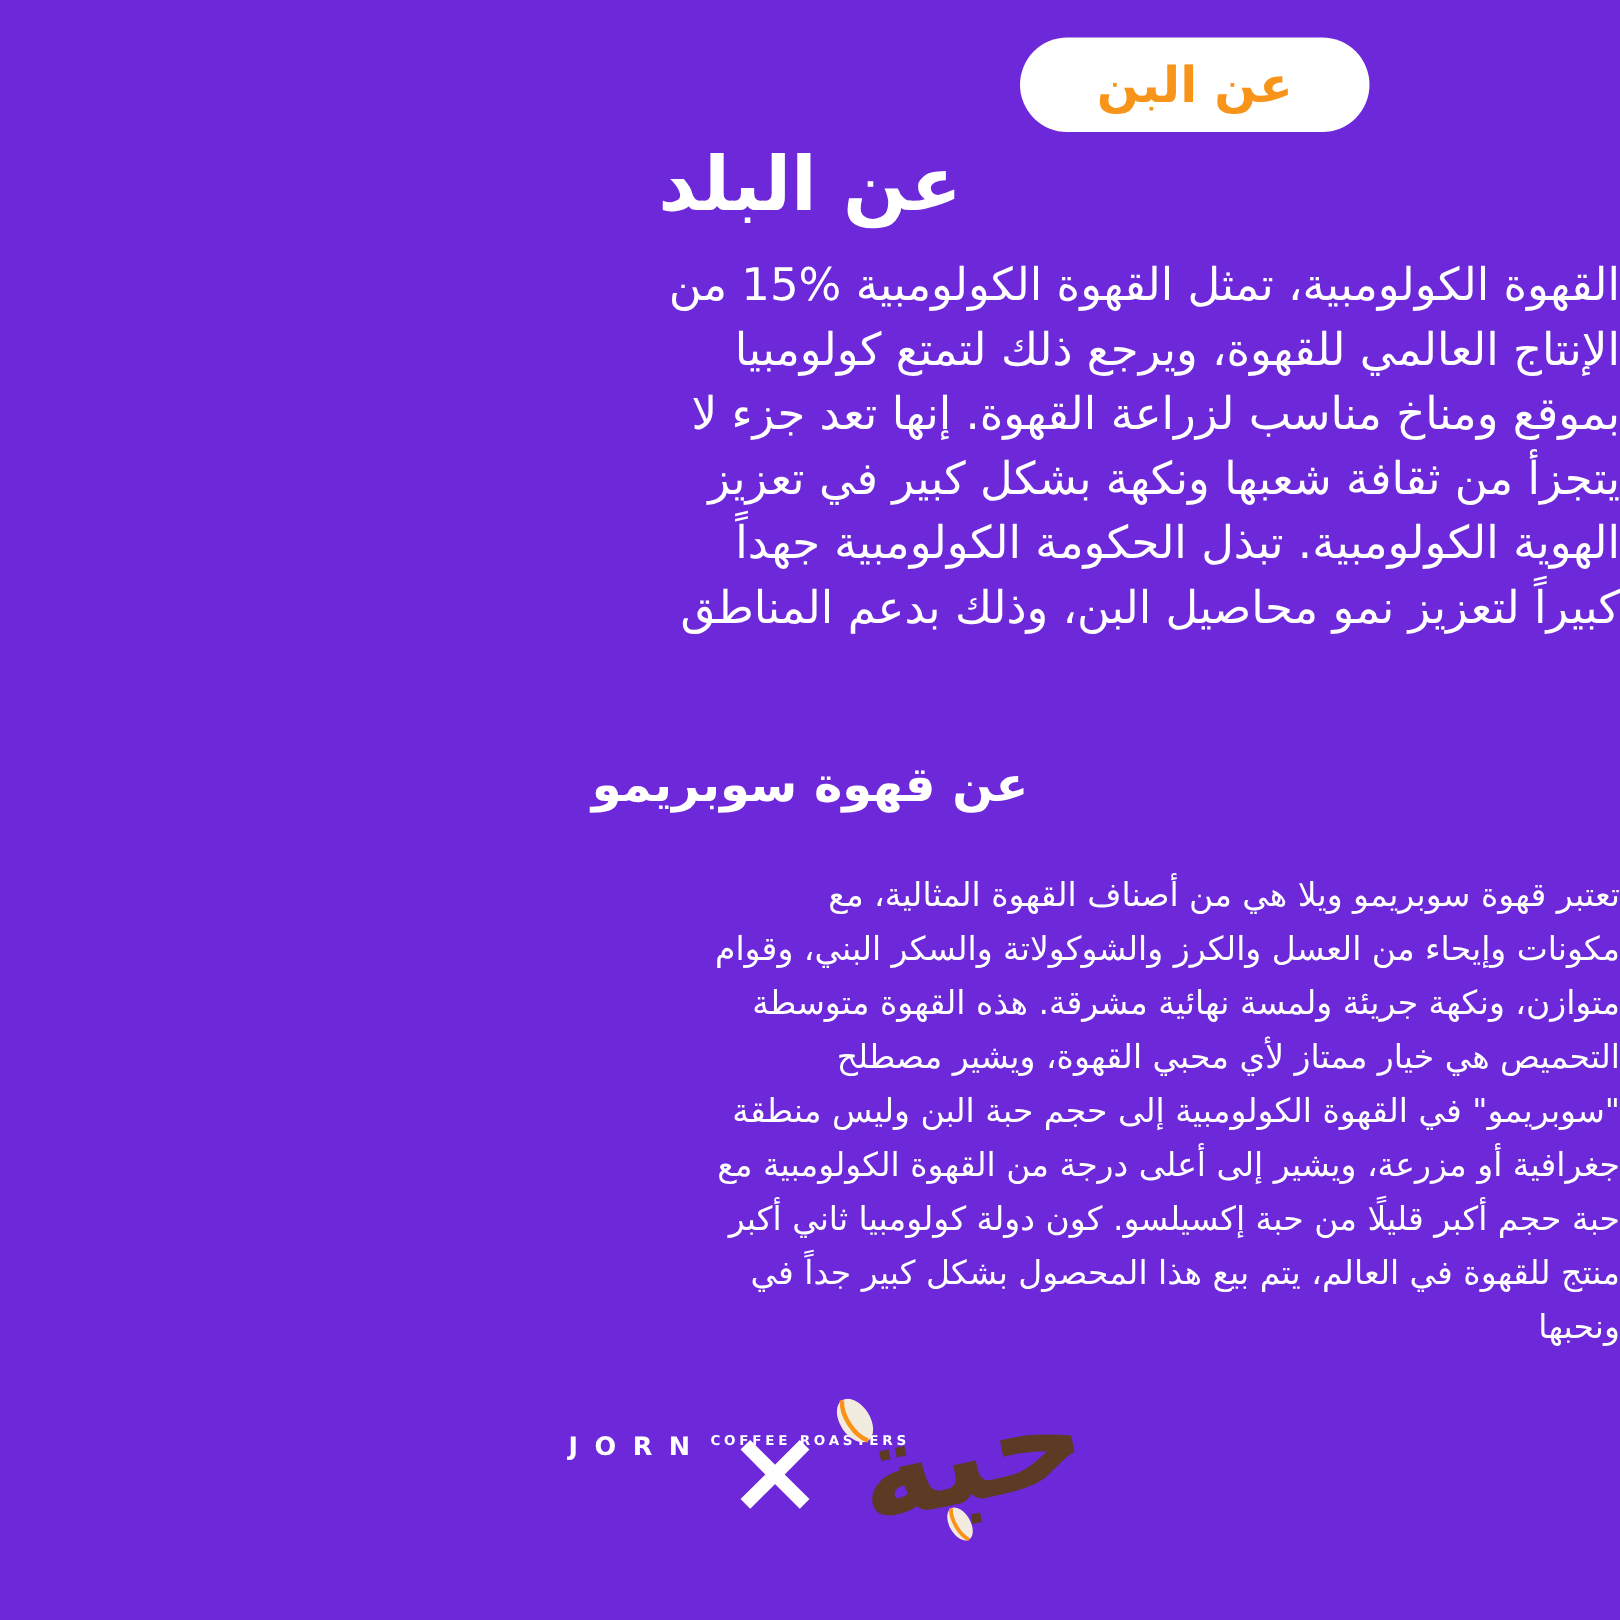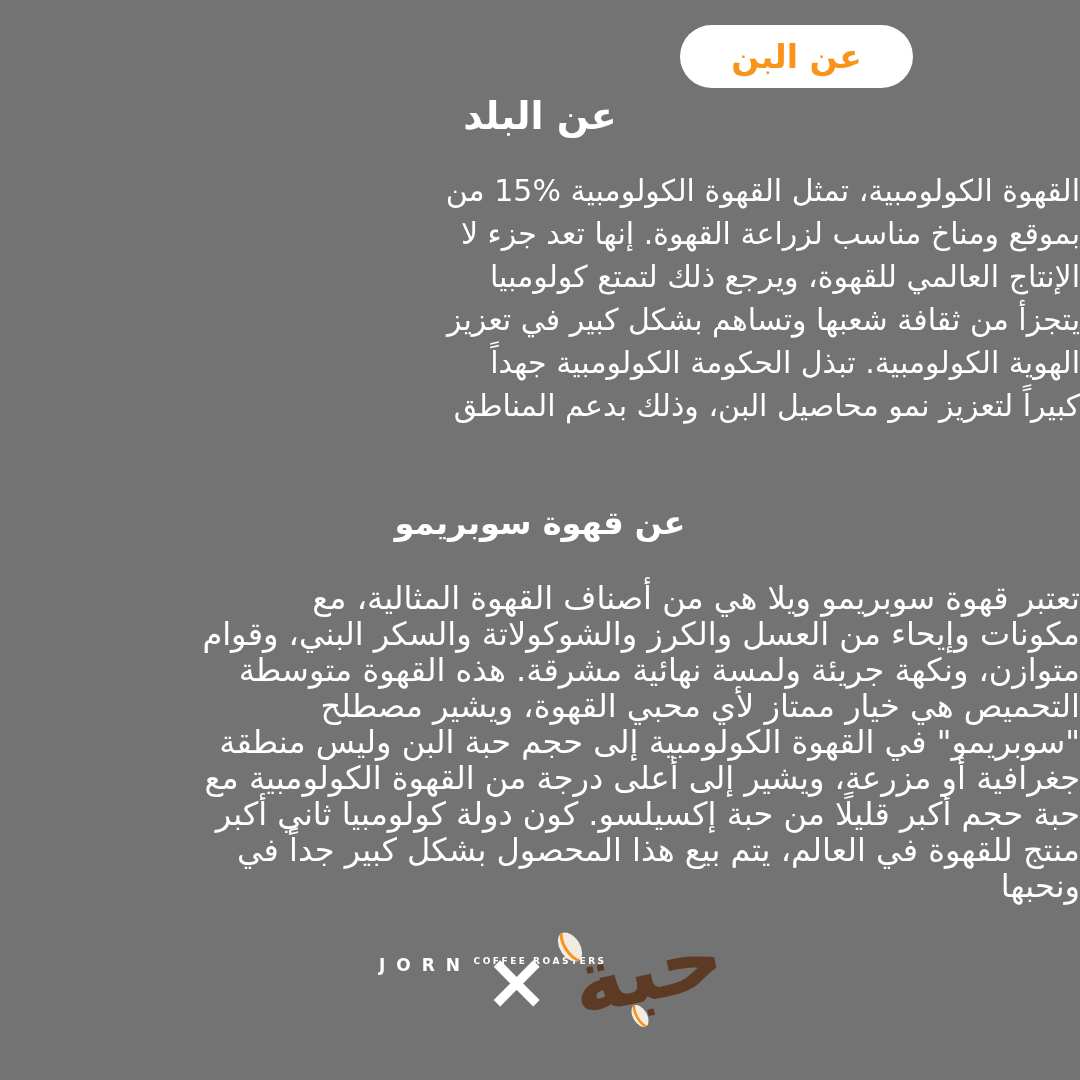--- a/index.html
+++ b/index.html
@@ -1,46 +1,46 @@
 <!DOCTYPE html>
 <html lang="ar"><head>
 <meta charset="utf-8">
 <style>
   html,body{margin:0;padding:0;}
   .canvas{
     position:relative;
     width:1080px;height:1080px;
-    background:#737373;
+    background:#6d28d9;
     overflow:hidden;
     font-family:"DejaVu Sans", sans-serif;
     color:#FFFFFF;
   }
   .badge{
     position:absolute;
     top:25px;left:680px;
     width:233px;height:63px;
     background:#FFFFFF;
     border-radius:32px;
     display:flex;align-items:center;justify-content:center;
     color:#F8941A;
     font-size:33px;font-weight:bold;
     direction:rtl;
   }
   .h1{
     position:absolute;top:94px;left:0;width:100%;
     text-align:center;
-    font-size:38px;font-weight:bold;
+    font-size:50px;font-weight:bold;
     direction:rtl;
   }
   .para{
     position:absolute;left:0;width:100%;
     direction:rtl;
   }
   .para-1{top:169px;font-size:30px;line-height:43px;}
-  .para-2{top:580px;font-size:32px;line-height:36px;}
+  .para-2{top:580px;font-size:22px;line-height:36px;}
   .line{white-space:nowrap;}
   .h2{
     position:absolute;top:504px;left:0;width:100%;
     text-align:center;
     font-size:32px;font-weight:bold;
     direction:rtl;
   }
   .jorn{
     position:absolute;left:368px;top:912px;width:110px;
     display:flex;flex-direction:row;align-items:center;
@@ -72,23 +72,23 @@
 <div class="canvas">
 
   <div class="badge">
     <span>عن البن</span>
   </div>
 
   <div class="h1">عن البلد</div>
 
   <div class="para para-1">
     <div class="line">القهوة الكولومبية، تمثل القهوة الكولومبية %15 من</div>
+    <div class="line">الإنتاج العالمي للقهوة، ويرجع ذلك لتمتع كولومبيا</div>
     <div class="line">بموقع ومناخ مناسب لزراعة القهوة. إنها تعد جزء لا</div>
-    <div class="line">الإنتاج العالمي للقهوة، ويرجع ذلك لتمتع كولومبيا</div>
-    <div class="line">يتجزأ من ثقافة شعبها وتساهم بشكل كبير في تعزيز</div>
+    <div class="line">يتجزأ من ثقافة شعبها ونكهة بشكل كبير في تعزيز</div>
     <div class="line">الهوية الكولومبية. تبذل الحكومة الكولومبية جهداً</div>
     <div class="line">كبيراً لتعزيز نمو محاصيل البن، وذلك بدعم المناطق</div>
   </div>
 
   <div class="h2">عن قهوة سوبريمو</div>
 
   <div class="para para-2">
     <div class="line">تعتبر قهوة سوبريمو ويلا هي من أصناف القهوة المثالية، مع</div>
     <div class="line">مكونات وإيحاء من العسل والكرز والشوكولاتة والسكر البني، وقوام</div>
     <div class="line">متوازن، ونكهة جريئة ولمسة نهائية مشرقة. هذه القهوة متوسطة</div>

